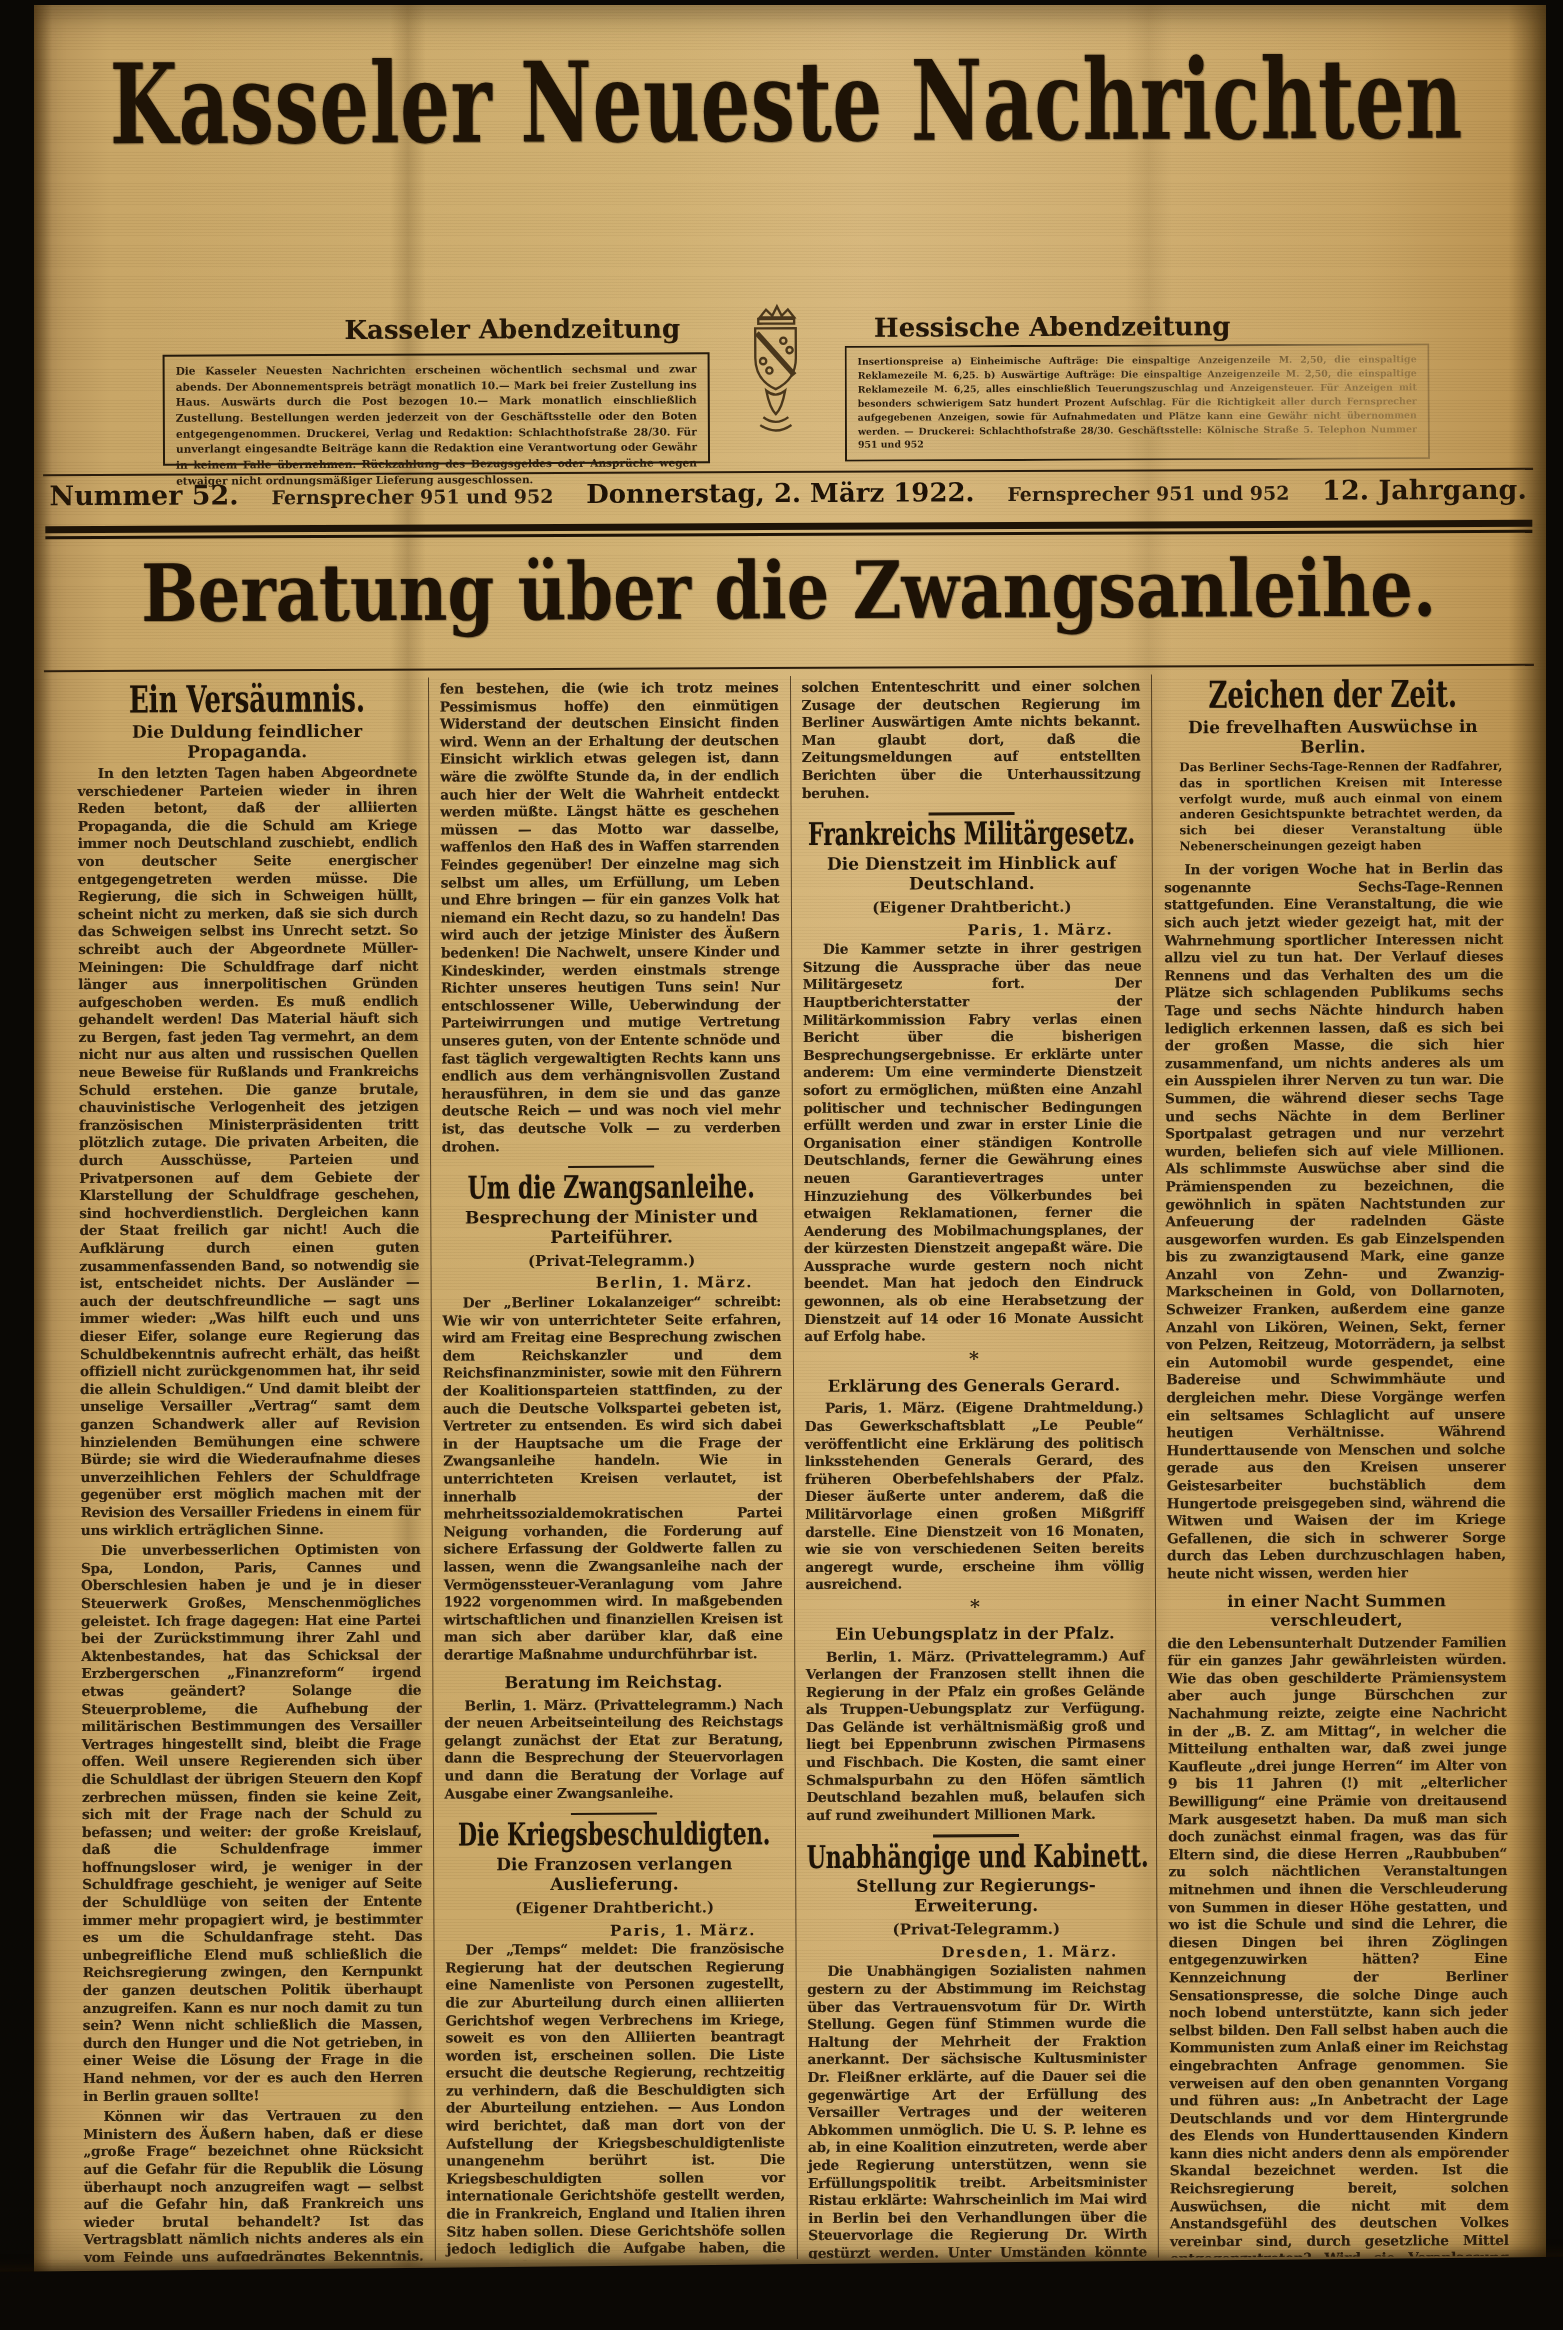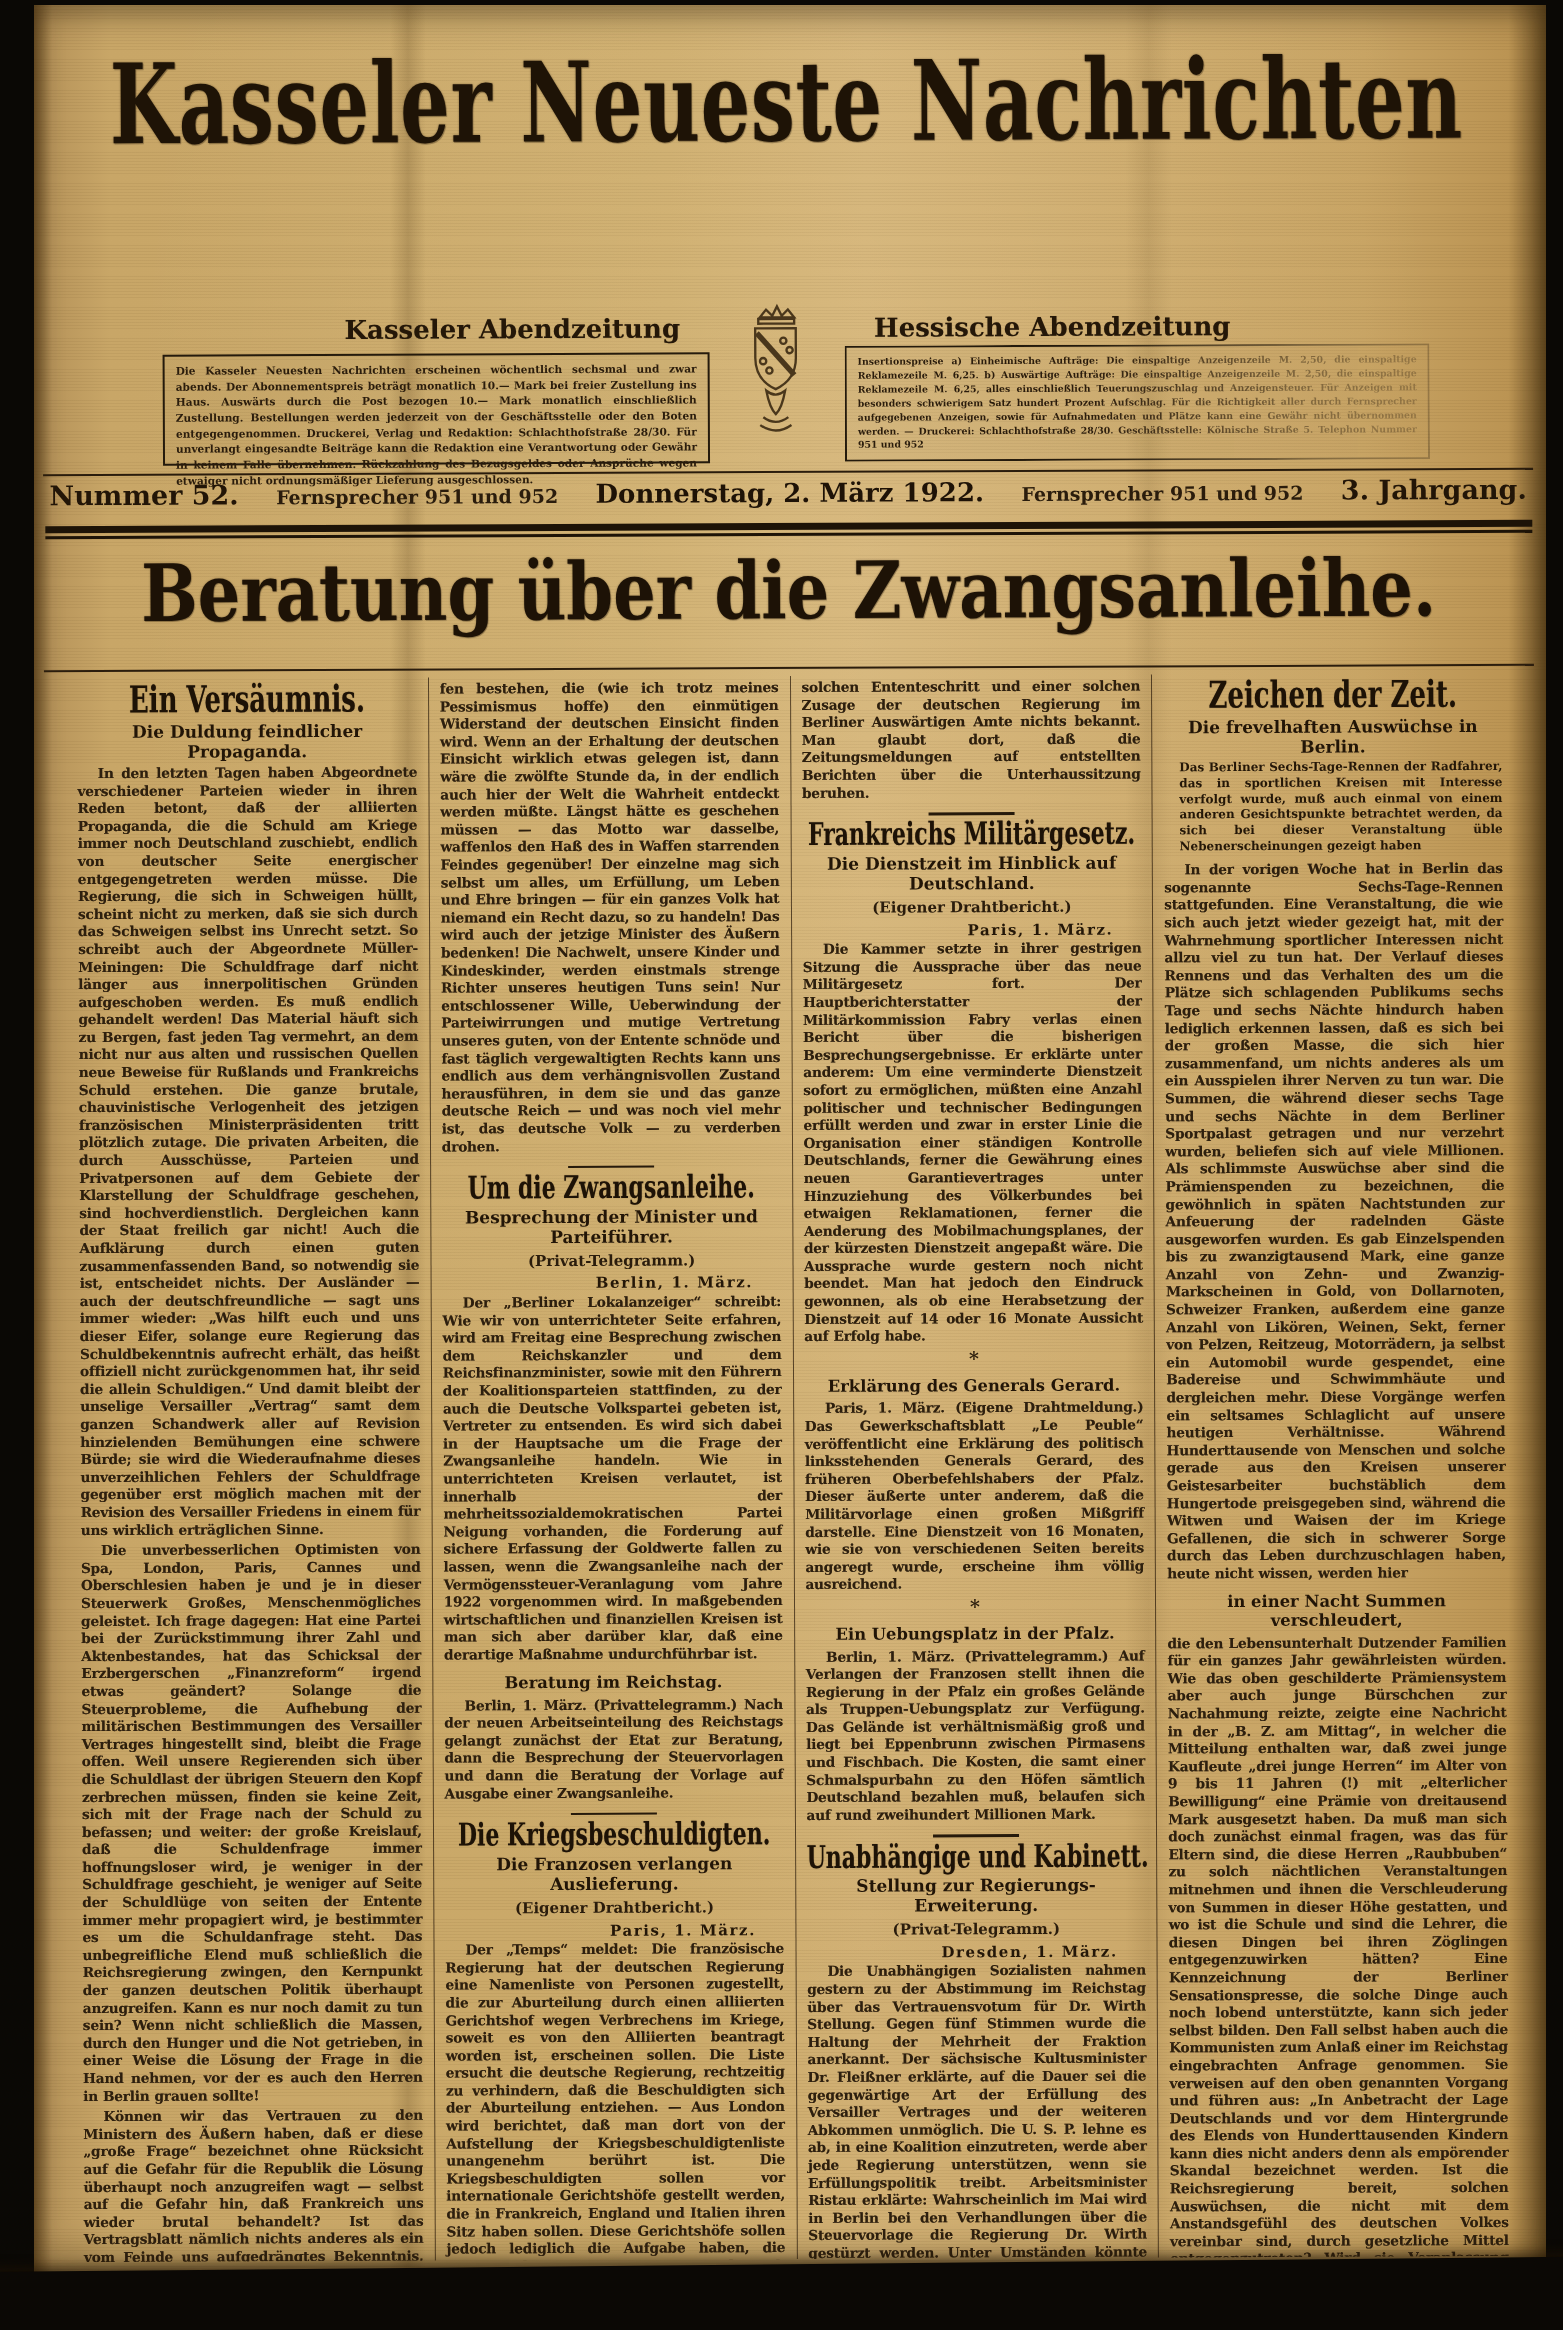--- a/index.html
+++ b/index.html
@@ -105,21 +105,21 @@
       <div class="imprint left">Die Kasseler Neuesten Nachrichten erscheinen wöchentlich sechsmal und zwar abends. Der Abonnementspreis beträgt monatlich 10.— Mark bei freier Zustellung ins Haus. Auswärts durch die Post bezogen 10.— Mark monatlich einschließlich Zustellung. Bestellungen werden jederzeit von der Geschäftsstelle oder den Boten entgegengenommen. Druckerei, Verlag und Redaktion: Schlachthofstraße 28/30. Für unverlangt eingesandte Beiträge kann die Redaktion eine Verantwortung oder Gewähr in keinem Falle übernehmen. Rückzahlung des Bezugsgeldes oder Ansprüche wegen etwaiger nicht ordnungsmäßiger Lieferung ausgeschlossen.</div>
       <div class="imprint right">Insertionspreise a) Einheimische Aufträge: Die einspaltige Anzeigenzeile M. 2,50, die einspaltige Reklamezeile M. 6,25. b) Auswärtige Aufträge: Die einspaltige Anzeigenzeile M. 2,50, die einspaltige Reklamezeile M. 6,25, alles einschließlich Teuerungszuschlag und Anzeigensteuer. Für Anzeigen mit besonders schwierigem Satz hundert Prozent Aufschlag. Für die Richtigkeit aller durch Fernsprecher aufgegebenen Anzeigen, sowie für Aufnahmedaten und Plätze kann eine Gewähr nicht übernommen werden. — Druckerei: Schlachthofstraße 28/30. Geschäftsstelle: Kölnische Straße 5. Telephon Nummer 951 und 952</div>
 
       <div class="header-hr"></div>
 
       <div class="date-row">
         <span class="big">Nummer 52.</span>
         <span class="mid">Fernsprecher 951 und 952</span>
         <span class="date">Donnerstag, 2. März 1922.</span>
         <span class="mid">Fernsprecher 951 und 952</span>
-        <span class="big">3. Jahrgang.</span>
+        <span class="big">12. Jahrgang.</span>
       </div>
 
       <div class="double-rule"></div>
 
       <div class="main-headline">Beratung über die Zwangsanleihe.</div>
       <div class="headline-hr"></div>
 
       <div class="cols">
 
         <div class="col">

